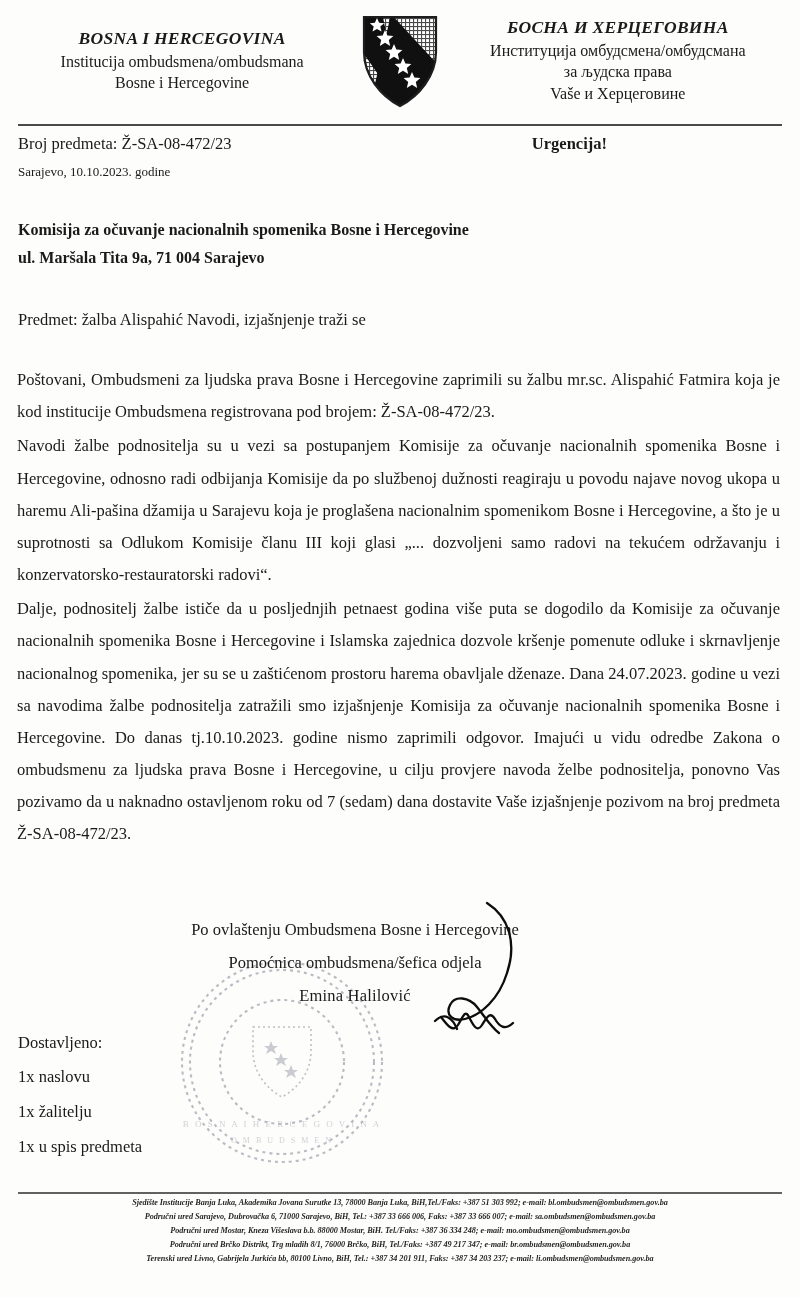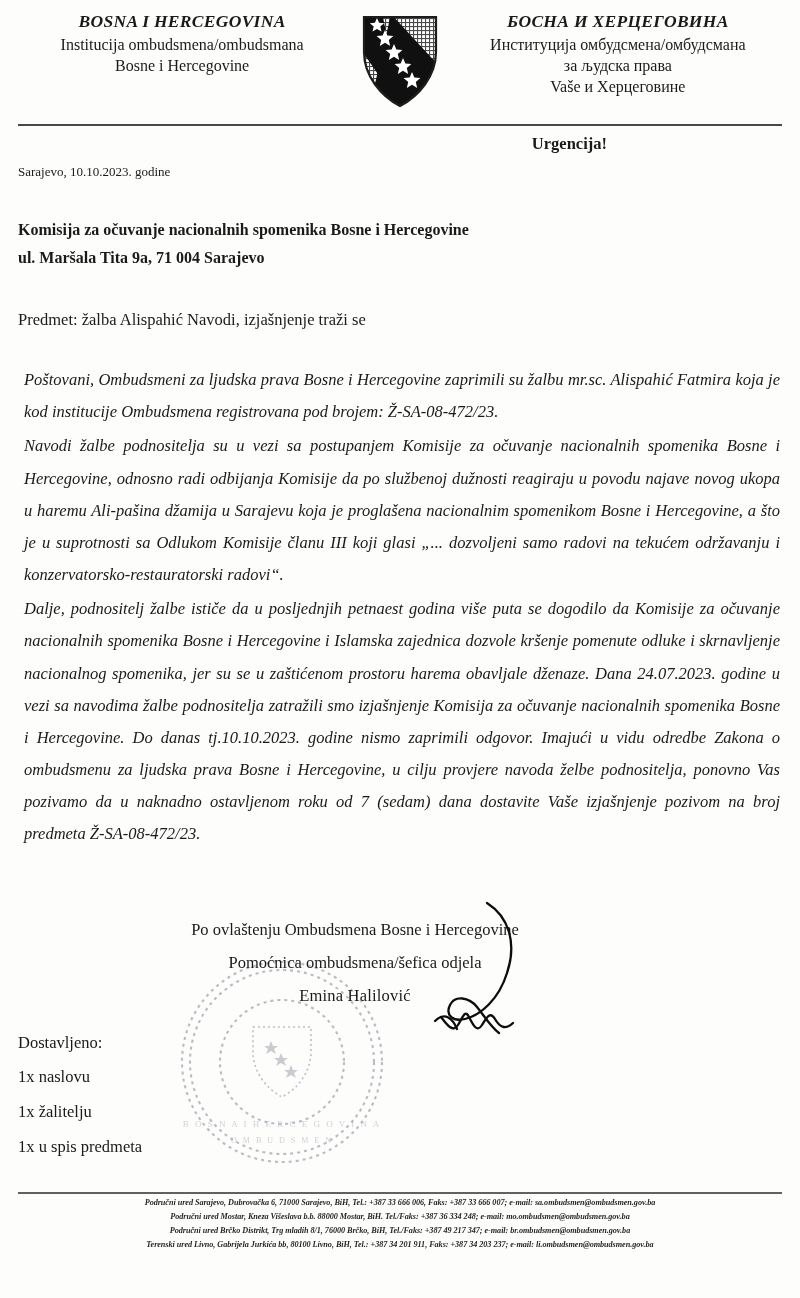--- a/index.html
+++ b/index.html
@@ -16,21 +16,21 @@
     width: 800px;
     height: 1298px;
     margin: 0 auto;
     background: #fdfdfc;
     overflow: hidden;
   }
 
   
   .letterhead {
     display: flex;
-    align-items: flex-start;
+    align-items: center;
     justify-content: center;
     padding: 10px 18px 0 18px;
     gap: 6px;
   }
   .lh-col {
     width: 330px;
     text-align: center;
     line-height: 1.32;
   }
   .lh-title {
@@ -85,22 +85,21 @@
   }
 
   
   .subject {
     padding: 38px 18px 0 18px;
     font-size: 16.5px;
   }
 
   
   .body {
-    padding: 34px 20px 0 24px;
-    font-style: italic;
+    padding: 34px 20px 0 17px;
   }
   .body p {
     margin: 0 0 2px 0;
     font-size: 16.5px;
     line-height: 1.95;
     text-align: justify;
     text-justify: inter-word;
   }
 
   
@@ -212,20 +211,21 @@
       <div class="lh-title">БОСНА И ХЕРЦЕГОВИНА</div>
       <div class="lh-line">Институција омбудсмена/омбудсмана</div>
       <div class="lh-line">за људска права</div>
       <div class="lh-line">Vaše и Херцеговине</div>
     </div>
   </div>
 
   <div class="head-rule"></div>
 
   <div class="refrow">
+    <div class="ref-left">Broj predmeta: Ž-SA-08-472/23</div>
     <div class="ref-right">Urgencija!</div>
   </div>
   <div class="datel">Sarajevo, 10.10.2023. godine</div>
 
   <div class="addressee">
     <div>Komisija za očuvanje nacionalnih spomenika Bosne i Hercegovine</div>
     <div>ul. Maršala Tita 9a, 71 004 Sarajevo</div>
   </div>
 
   <div class="subject">Predmet: žalba Alispahić Navodi, izjašnjenje traži se</div>
@@ -276,19 +276,20 @@
 
   <div class="delivered">
     <div>Dostavljeno:</div>
     <div>1x naslovu</div>
     <div>1x žalitelju</div>
     <div>1x u spis predmeta</div>
   </div>
 
   <div class="foot-rule"></div>
   <div class="footer">
+    <div>Sjedište Institucije Banja Luka, Akademika Jovana Surutke 13, 78000 Banja Luka, BiH,Tel./Faks: +387 51 303 992; e-mail: bl.ombudsmen@ombudsmen.gov.ba</div>
     <div>Područni ured Sarajevo, Dubrovačka 6, 71000 Sarajevo, BiH, Tel.: +387 33 666 006, Faks: +387 33 666 007; e-mail: sa.ombudsmen@ombudsmen.gov.ba</div>
     <div>Područni ured Mostar, Kneza Višeslava b.b. 88000 Mostar, BiH. Tel./Faks: +387 36 334 248; e-mail: mo.ombudsmen@ombudsmen.gov.ba</div>
     <div>Područni ured Brčko Distrikt, Trg mladih 8/1, 76000 Brčko, BiH, Tel./Faks: +387 49 217 347; e-mail: br.ombudsmen@ombudsmen.gov.ba</div>
     <div>Terenski ured Livno, Gabrijela Jurkića bb, 80100 Livno, BiH, Tel.: +387 34 201 911, Faks: +387 34 203 237; e-mail: li.ombudsmen@ombudsmen.gov.ba</div>
   </div>
 
 </div>
 
 </body></html>

